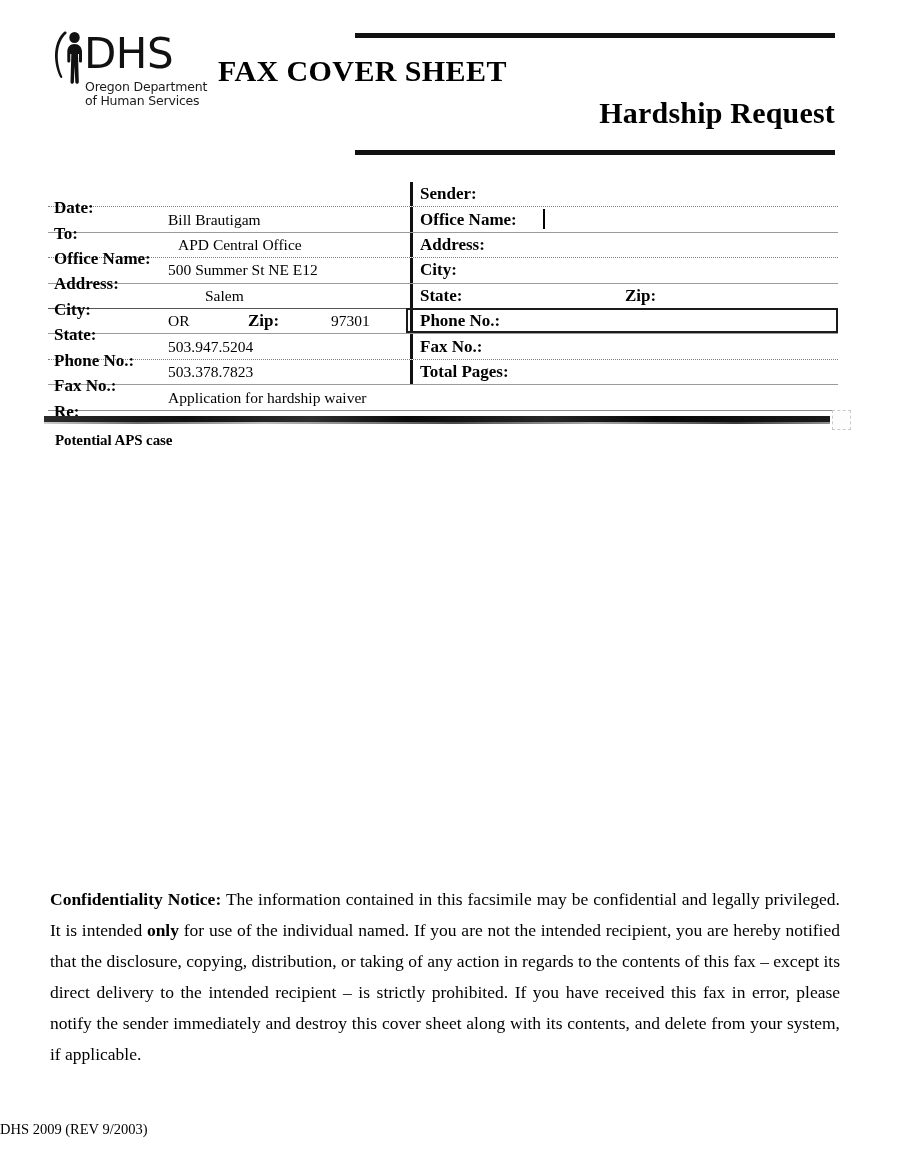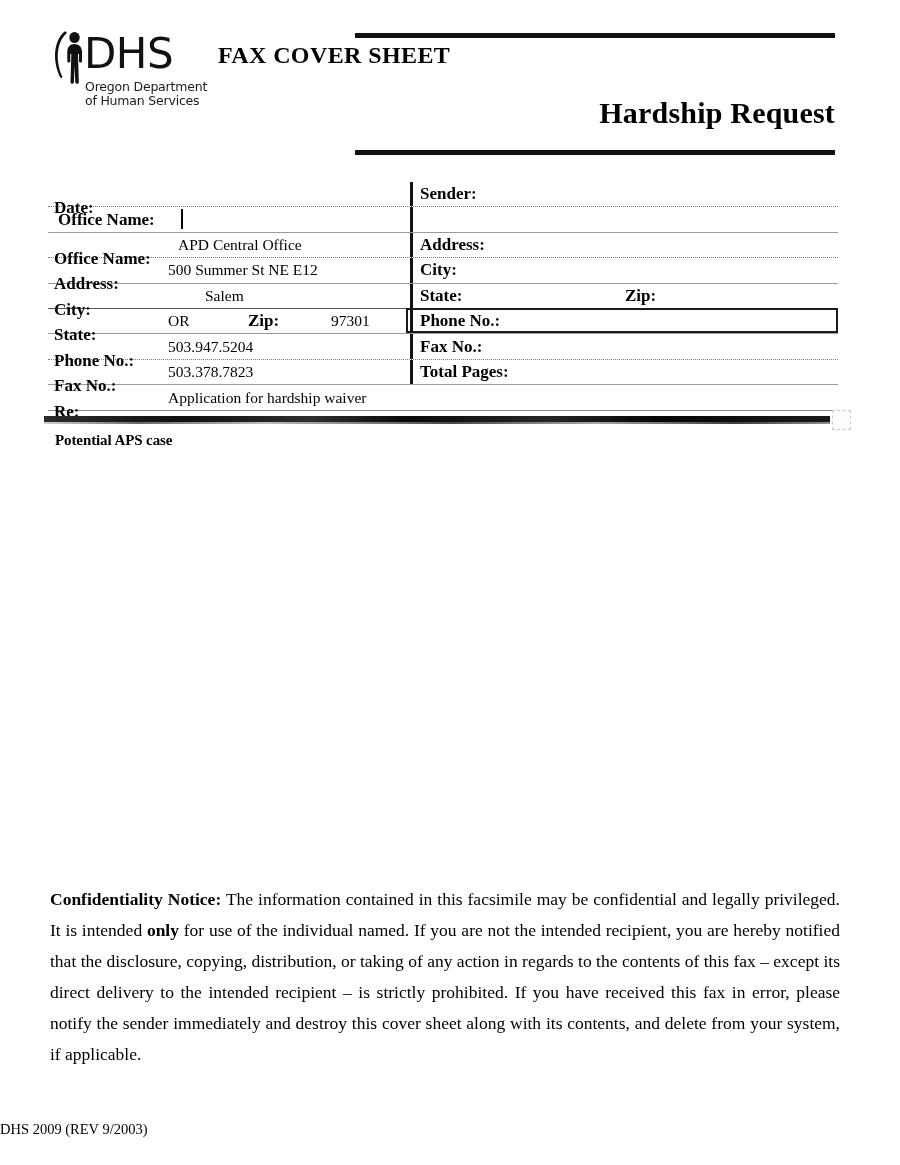--- a/index.html
+++ b/index.html
@@ -66,22 +66,22 @@
     background: #111;
   }
   .rule-bottom {
     position: absolute;
     left: 355px; top: 150px;
     width: 480px; height: 5px;
     background: #111;
   }
   .title-main {
     position: absolute;
-    left: 218px; top: 42px;
-    font-size: 24px;
+    left: 218px; top: 54px;
+    font-size: 30px;
     font-weight: bold;
     letter-spacing: 0.4px;
     white-space: nowrap;
   }
   .title-sub {
     position: absolute;
     left: 0; top: 96px;
     width: 835px;
     text-align: right;
     font-size: 30px;
@@ -260,20 +260,24 @@
         <span class="val v-to"></span>
       </div>
       <div class="divider"></div>
       <div class="cell cell-right">
         <span class="lbl">Sender:</span>
         <span class="val"></span>
       </div>
     </div>
 
     <div class="form-row sep">
+      <div class="cell cell-left">
+        <span class="lbl lbl-pad">To:</span>
+        <span class="val v-to">Bill Brautigam</span>
+      </div>
       <div class="divider"></div>
       <div class="cell cell-right">
         <span class="lbl">Office Name:</span>
         <span class="caret"></span>
         <span class="val"></span>
       </div>
     </div>
 
     <div class="form-row sep-dot">
       <div class="cell cell-left">

